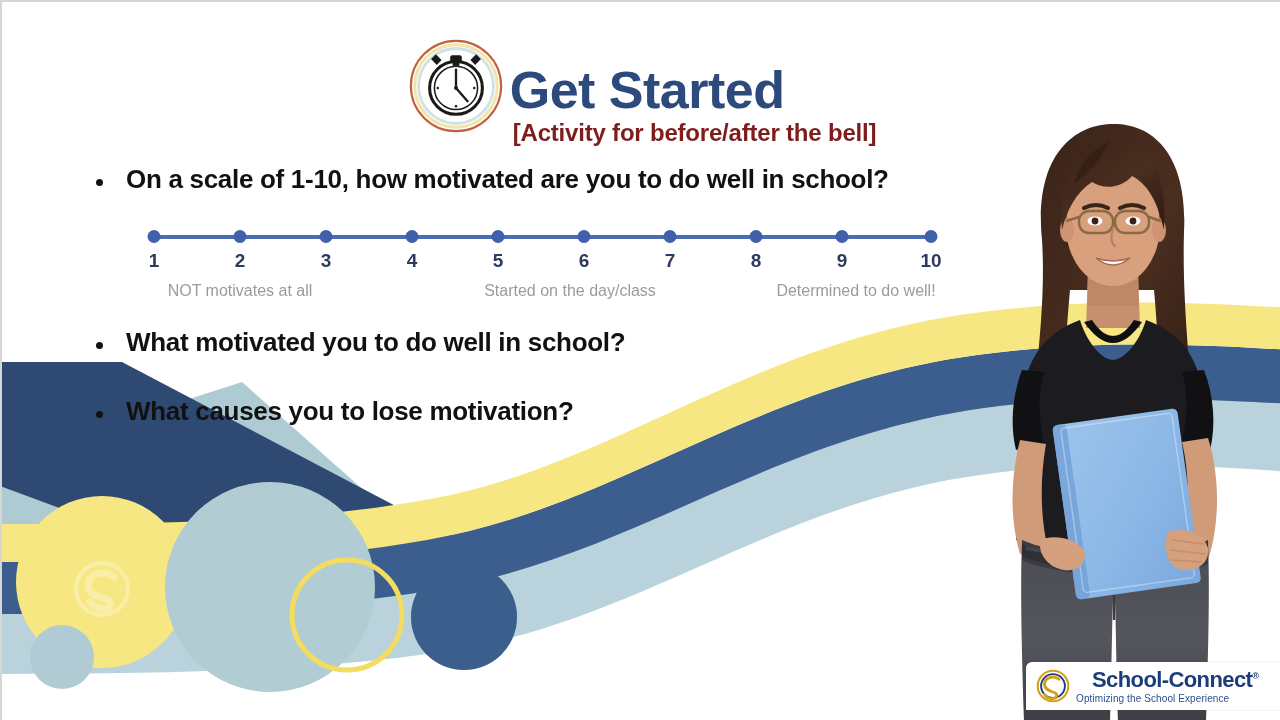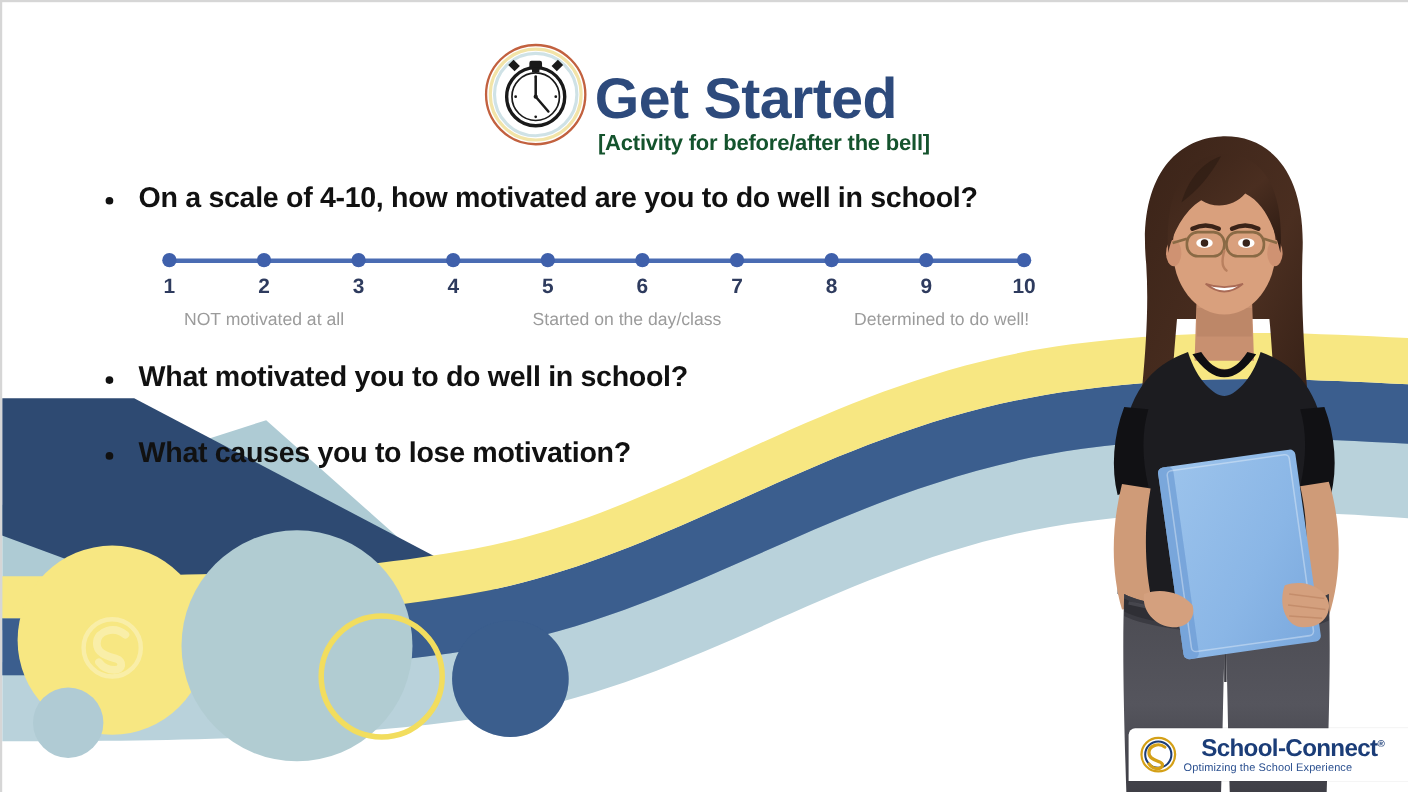--- a/index.html
+++ b/index.html
@@ -38,23 +38,23 @@
   .title-main {
     font-size: 52px;
     font-weight: bold;
     color: #2d4a7c;
     letter-spacing: -0.5px;
     line-height: 0.96;
     font-family: "Liberation Sans", sans-serif;
     margin-top: 20px;
   }
   .title-sub {
-    font-size: 20px;
+    font-size: 24px;
     font-weight: bold;
-    color: #14532d;
+    color: #7f1d1d;
     margin-top: 4px;
     margin-left: 3px;
     letter-spacing: -0.2px;
     line-height: 1.05;
   }
 
   
   .bullets { position: absolute; left: 94px; top: 162px; width: 960px; }
   .bullet-row { display: flex; align-items: flex-start; }
   .bullet-dot {
@@ -217,21 +217,21 @@
       <div class="title-block">
         <div class="title-main">Get Started</div>
         <div class="title-sub">[Activity for before/after the bell]</div>
       </div>
     </div>
   </div>
 
   <div class="bullets">
     <div class="bullet-row">
       <div class="bullet-dot"></div>
-      <div class="bullet-text">On a scale of 4-10, how motivated are you to do well in school?</div>
+      <div class="bullet-text">On a scale of 1-10, how motivated are you to do well in school?</div>
     </div>
   </div>
 
   <div class="scale-wrap">
     <div class="scale-line"></div>
     <div class="scale-points">
       <div class="scale-dot" style="left:4px"></div>
       <div class="scale-dot" style="left:90px"></div>
       <div class="scale-dot" style="left:176px"></div>
       <div class="scale-dot" style="left:262px"></div>
@@ -248,21 +248,21 @@
       <div class="scale-num" style="left:176px">3</div>
       <div class="scale-num" style="left:262px">4</div>
       <div class="scale-num" style="left:348px">5</div>
       <div class="scale-num" style="left:434px">6</div>
       <div class="scale-num" style="left:520px">7</div>
       <div class="scale-num" style="left:606px">8</div>
       <div class="scale-num" style="left:692px">9</div>
       <div class="scale-num" style="left:781px">10</div>
     </div>
     <div class="scale-captions">
-      <div class="scale-caption" style="left:90px">NOT motivated at all</div>
+      <div class="scale-caption" style="left:90px">NOT motivates at all</div>
       <div class="scale-caption" style="left:420px">Started on the day/class</div>
       <div class="scale-caption" style="left:706px">Determined to do well!</div>
     </div>
   </div>
 
   <div class="bullet-q2">
     <div class="bullet-dot"></div>
     <div class="bullet-text">What motivated you to do well in school?</div>
   </div>
 

